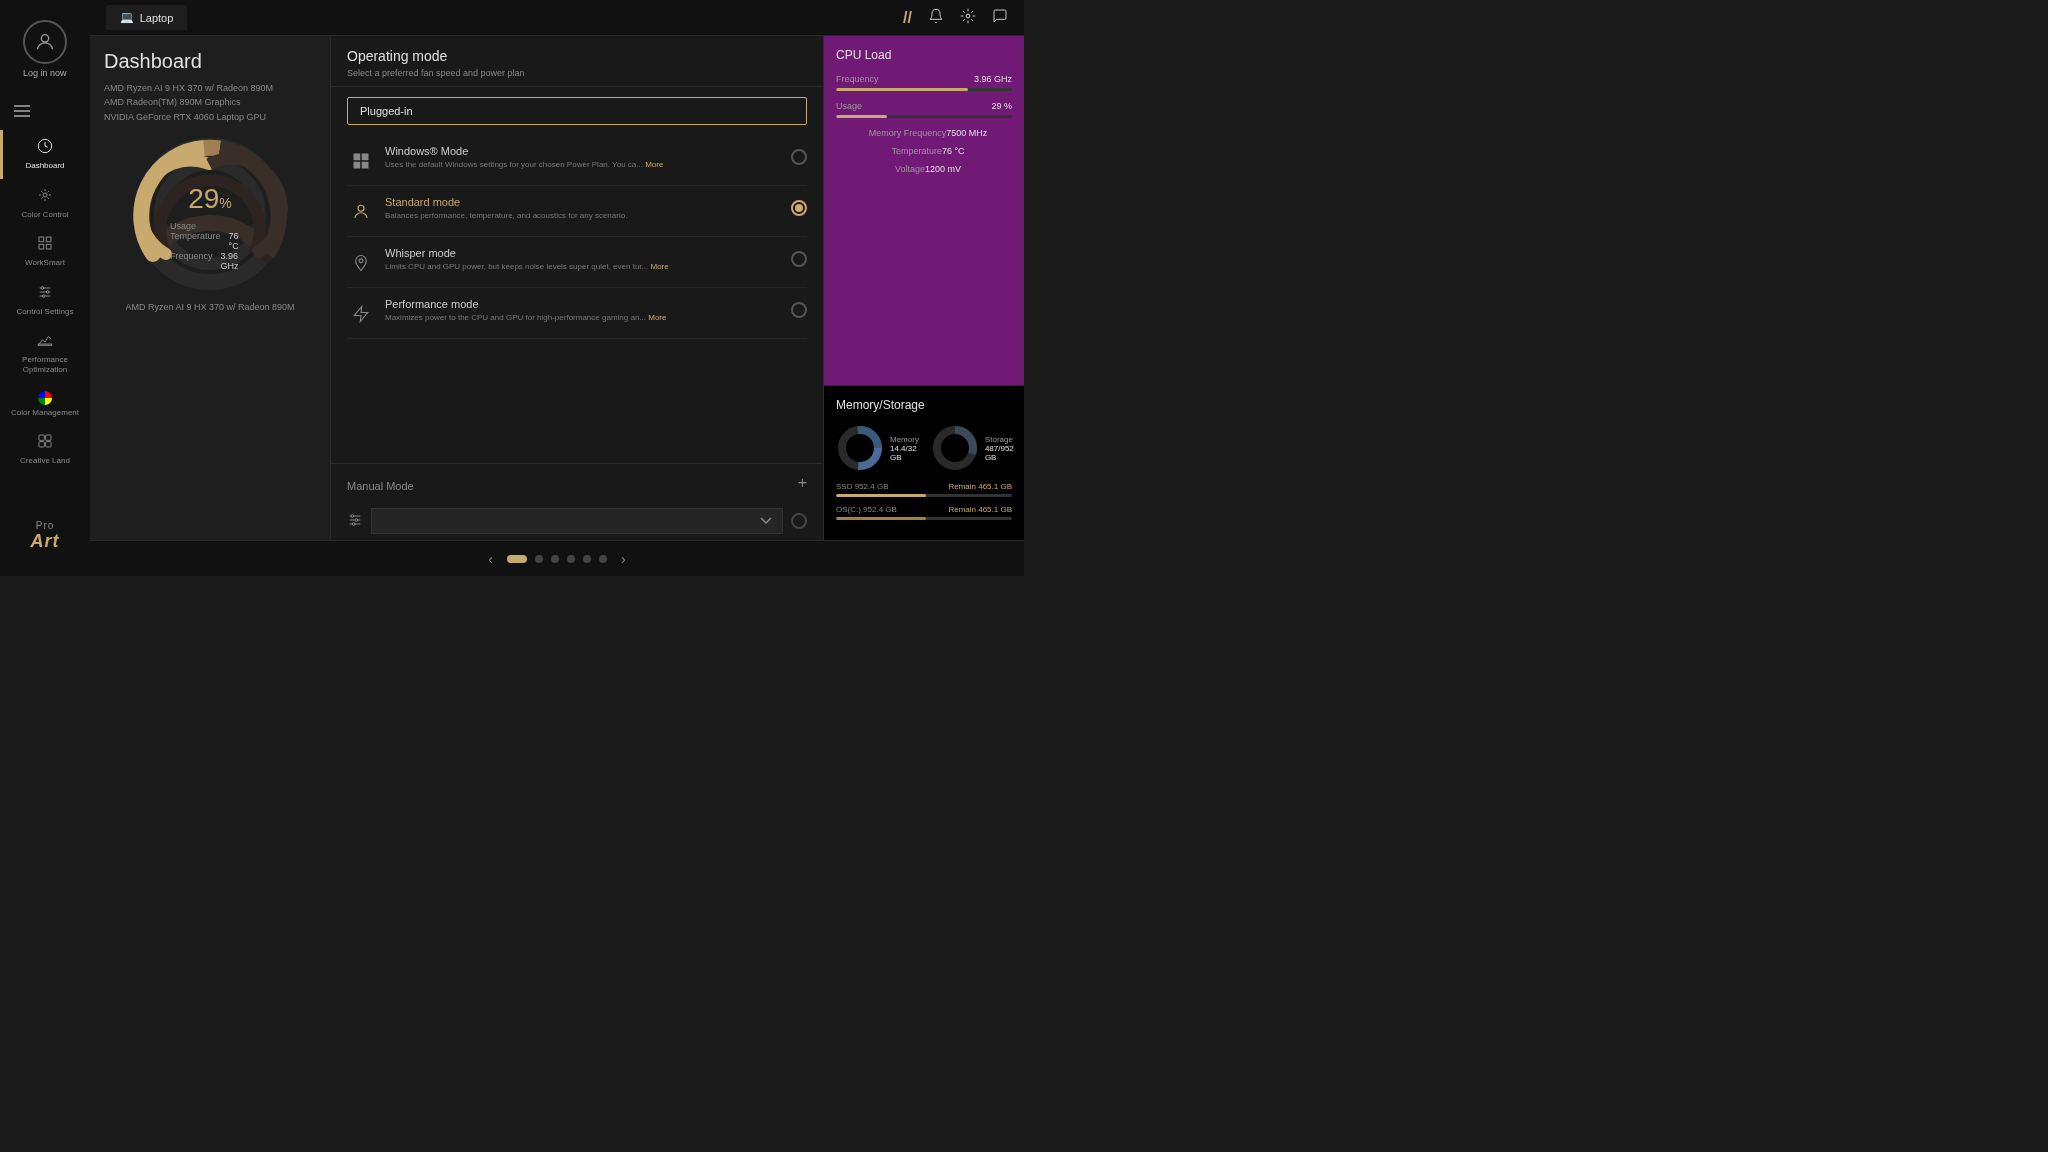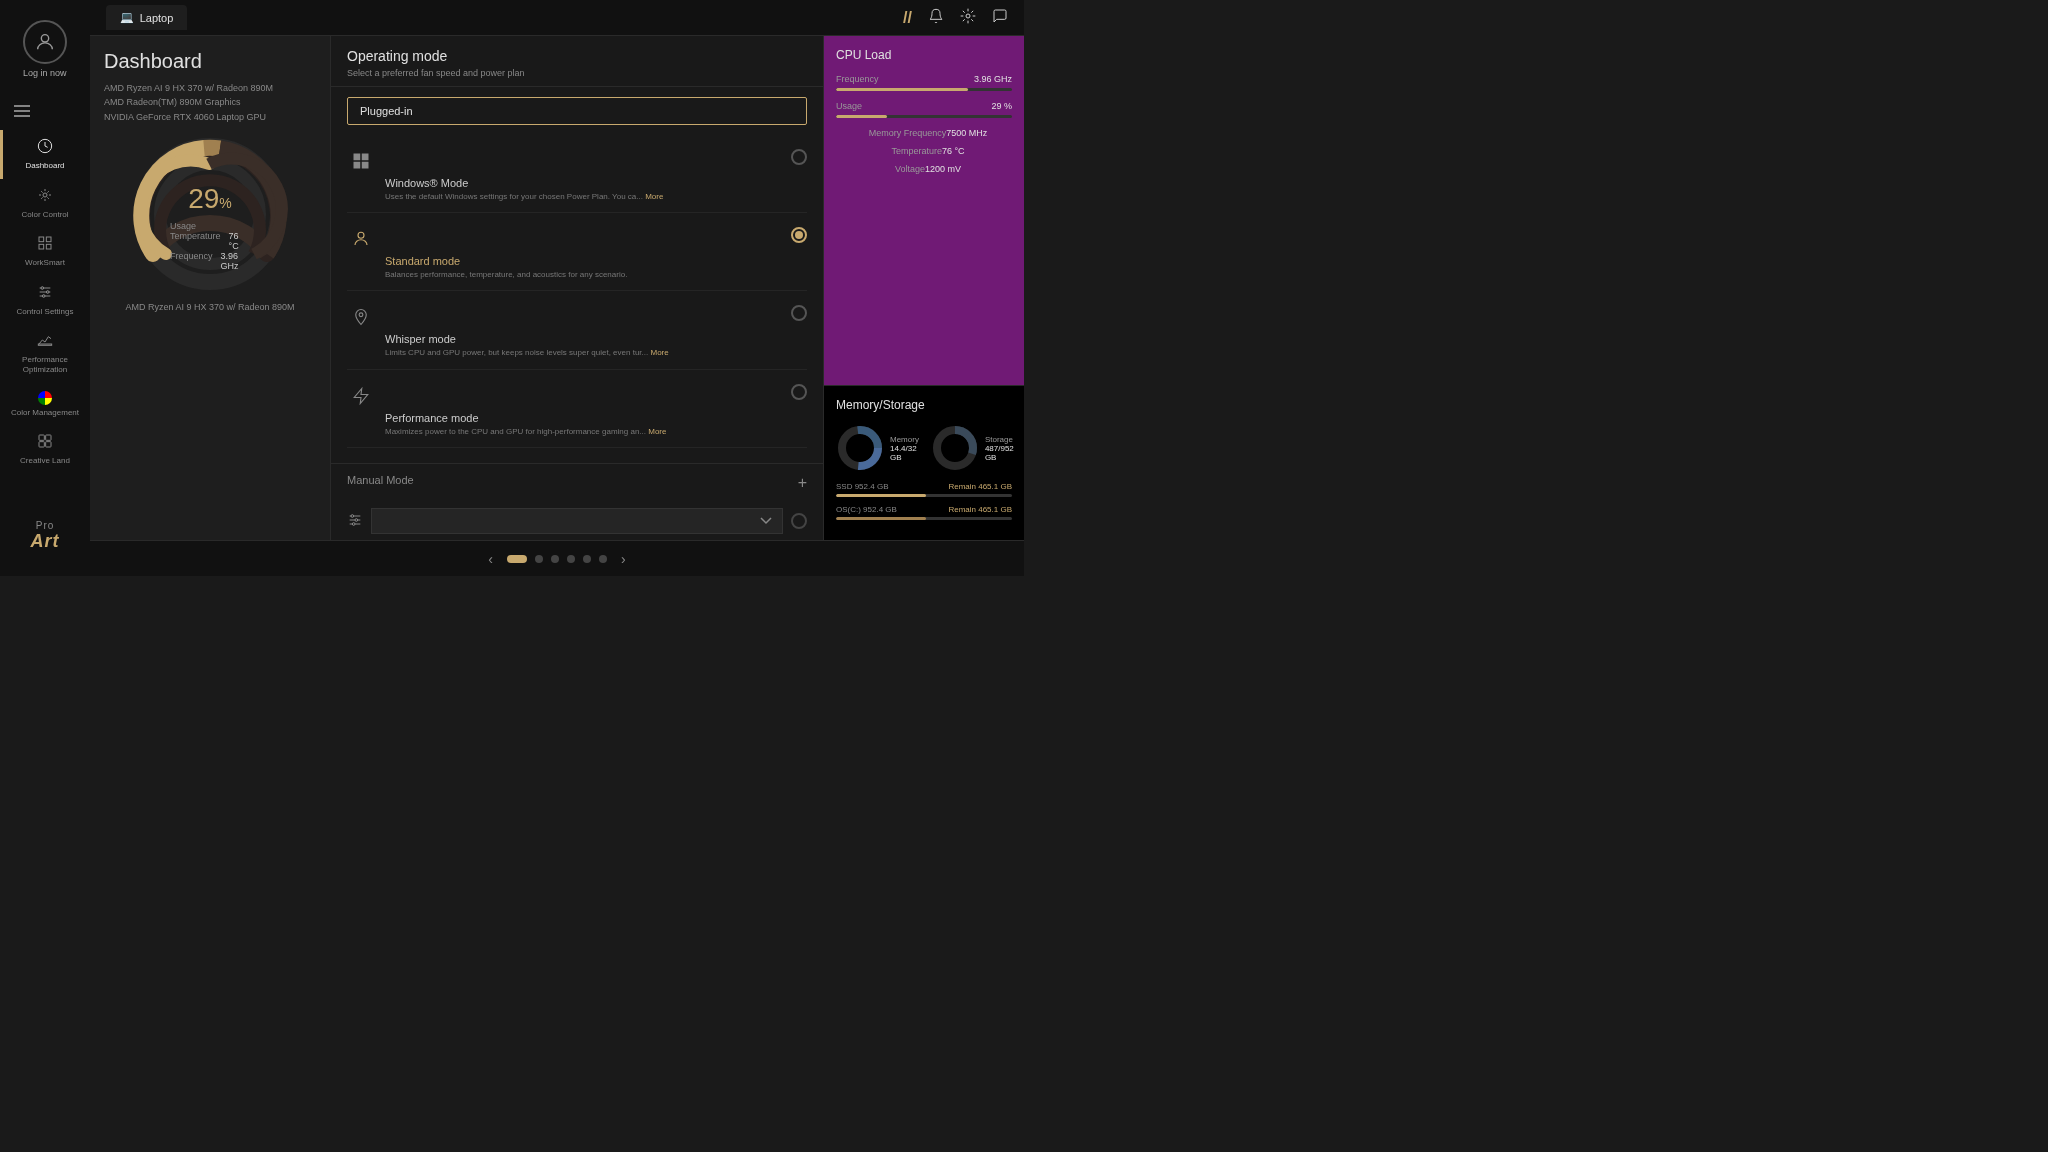--- a/index.html
+++ b/index.html
@@ -281,21 +281,20 @@
     .mode-item.active .mode-icon {
       color: #c8a96e;
     }
     .mode-text {
       flex: 1;
     }
     .mode-name {
       font-size: 11px;
       color: #ccc;
       margin-bottom: 2px;
-      margin-top: 32px;
     }
     .mode-item.active .mode-name {
       color: #c8a96e;
     }
     .mode-desc {
       font-size: 8px;
       color: #777;
       line-height: 1.4;
     }
     .mode-desc .more {
@@ -317,21 +316,21 @@
     }
     .mode-radio.selected::after {
       content: '';
       width: 8px;
       height: 8px;
       border-radius: 50%;
       background: #c8a96e;
     }
     .manual-mode-row {
       display: flex;
-      align-items: flex-start;
+      align-items: flex-end;
       padding: 10px 16px;
       border-top: 1px solid #2a2a2a;
       gap: 8px;
     }
     .manual-label {
       font-size: 11px;
       color: #888;
       flex: 1;
     }
     .manual-plus {

